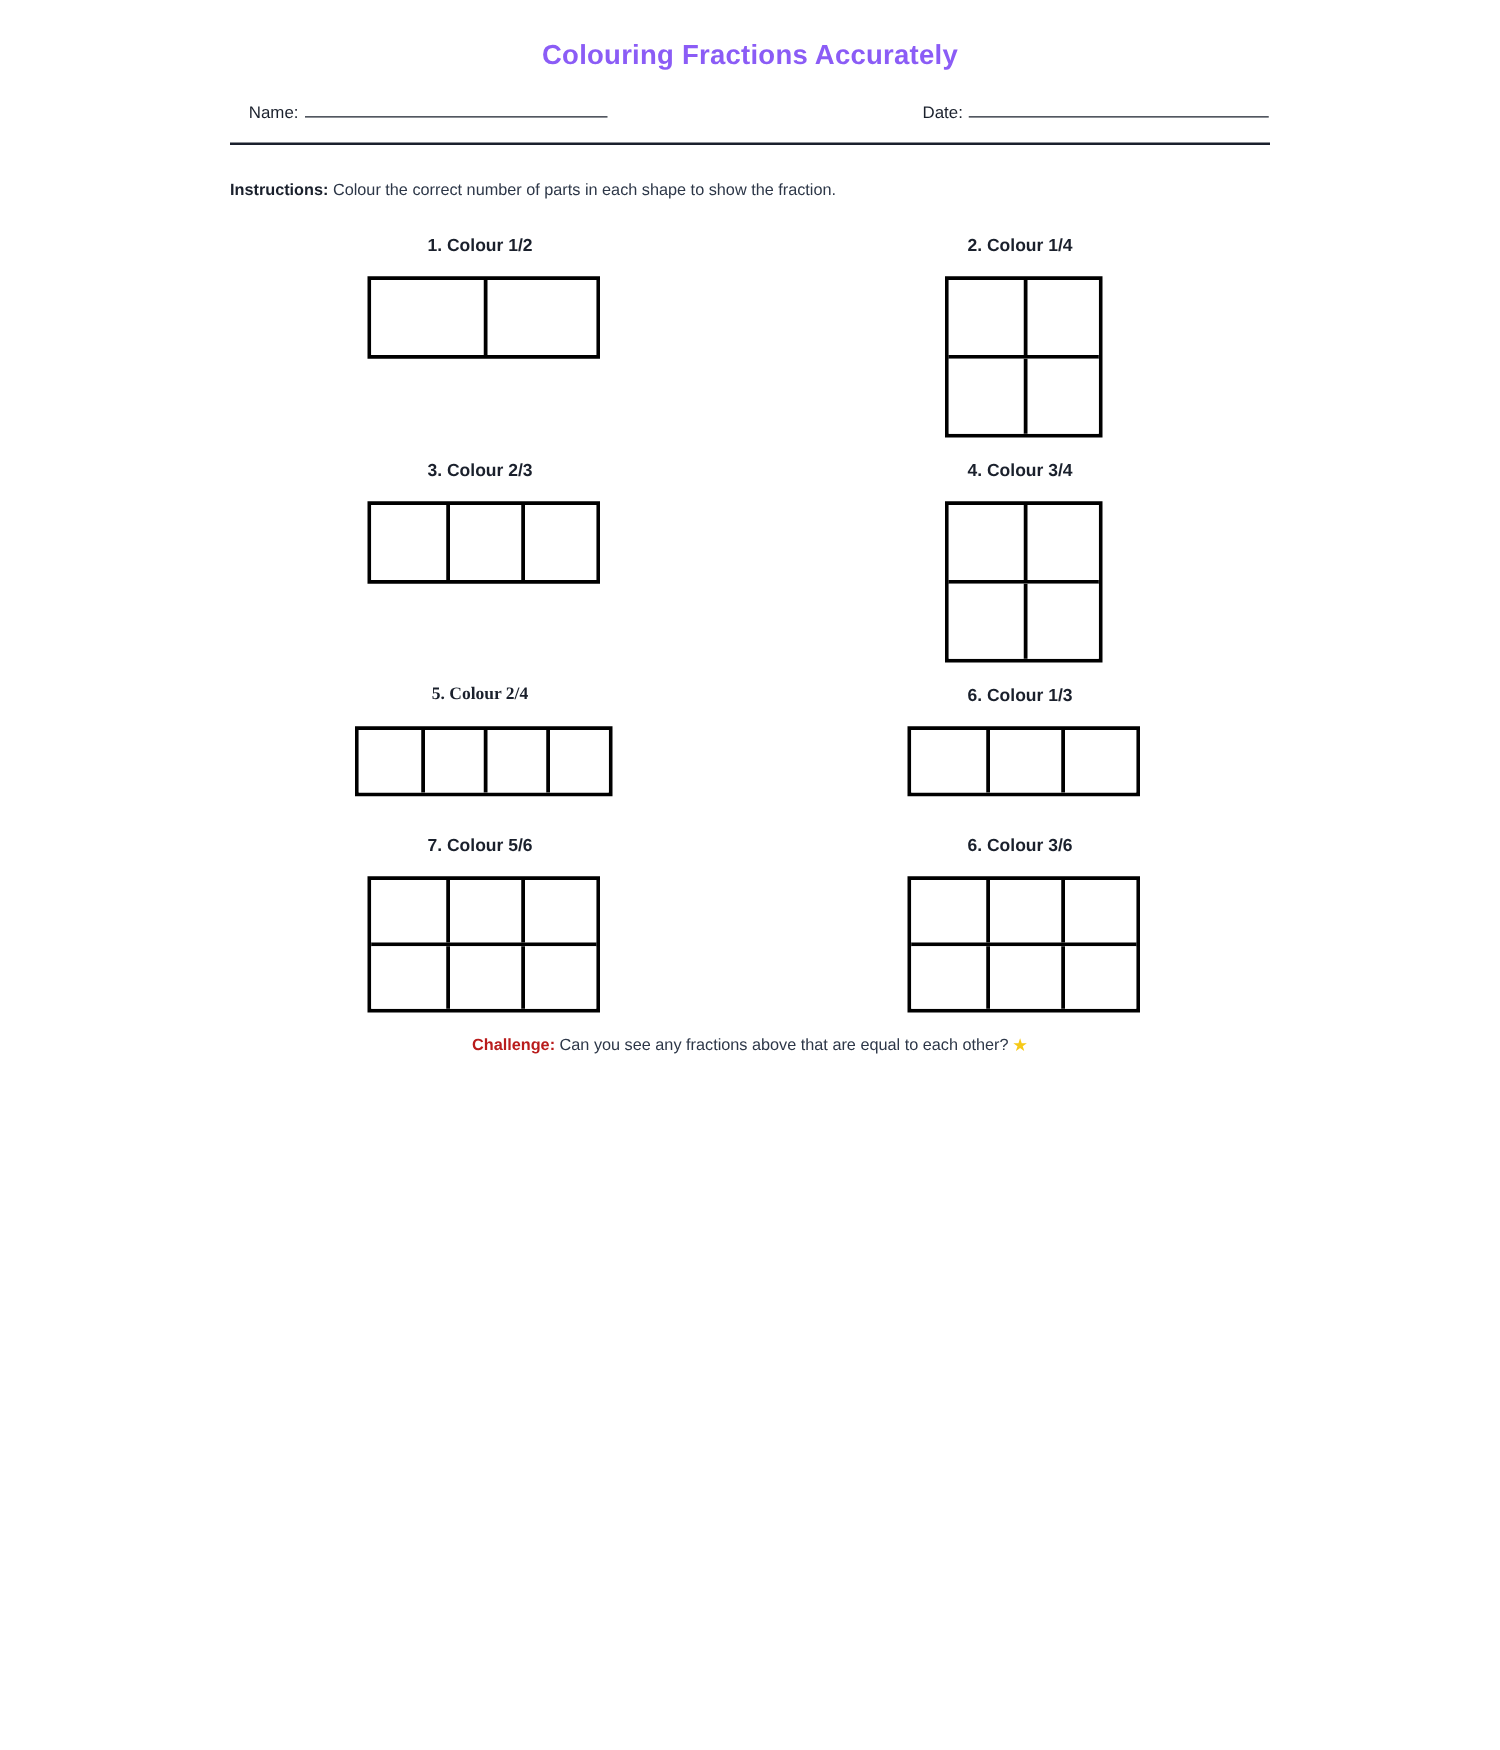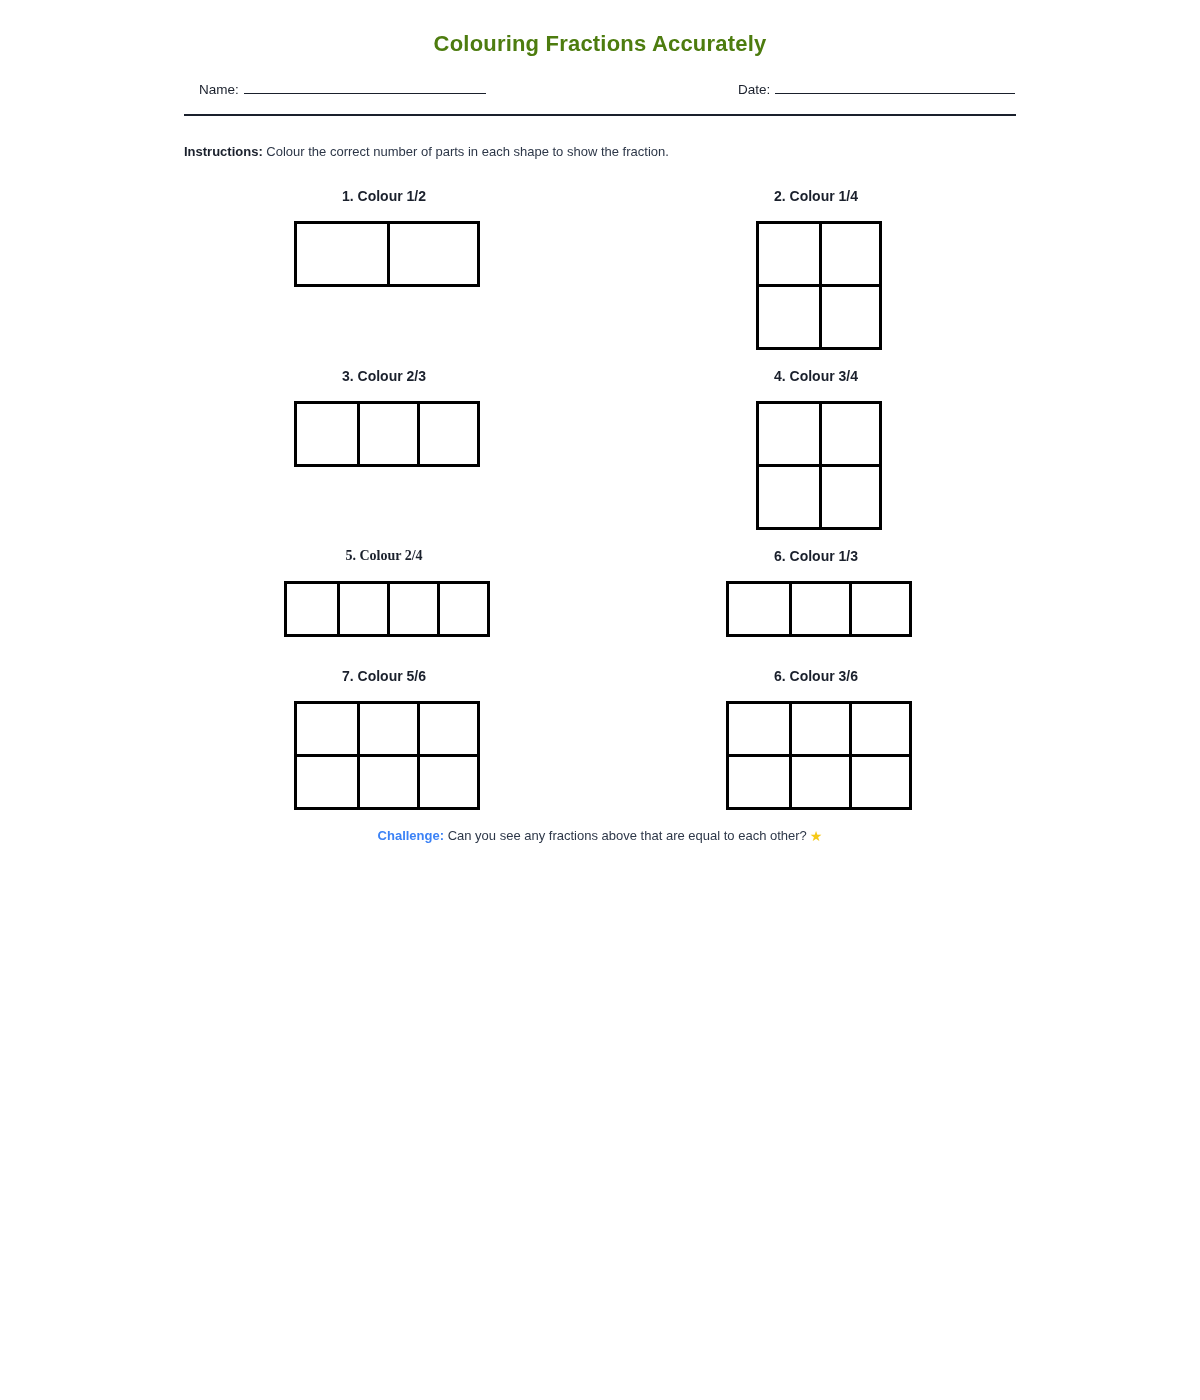--- a/index.html
+++ b/index.html
@@ -27,21 +27,21 @@
   
   .worksheet-title {
     position: absolute;
     left: 0;
     top: 31px;
     width: 1200px;
     text-align: center;
     font-size: 22px;
     font-weight: bold;
     letter-spacing: 0.2px;
-    color: #4d7c0f;
+    color: #8b5cf6;
   }
 
   .namedate-row {
     position: absolute;
     left: 184px;
     top: 80px;
     width: 832px;
     height: 24px;
   }
   .field {
@@ -164,21 +164,21 @@
   
   .challenge {
     position: absolute;
     left: 0;
     top: 828px;
     width: 1200px;
     text-align: center;
     font-size: 13px;
     color: #2d3748;
   }
-  .challenge b { color: #3b82f6; }
+  .challenge b { color: #b91c1c; }
   .star-icon {
     display: inline-block;
     margin-left: 3px;
     font-size: 14px;
     color: #f6c917;
     line-height: 1;
     vertical-align: -1px;
   }
 </style>
 </head>

